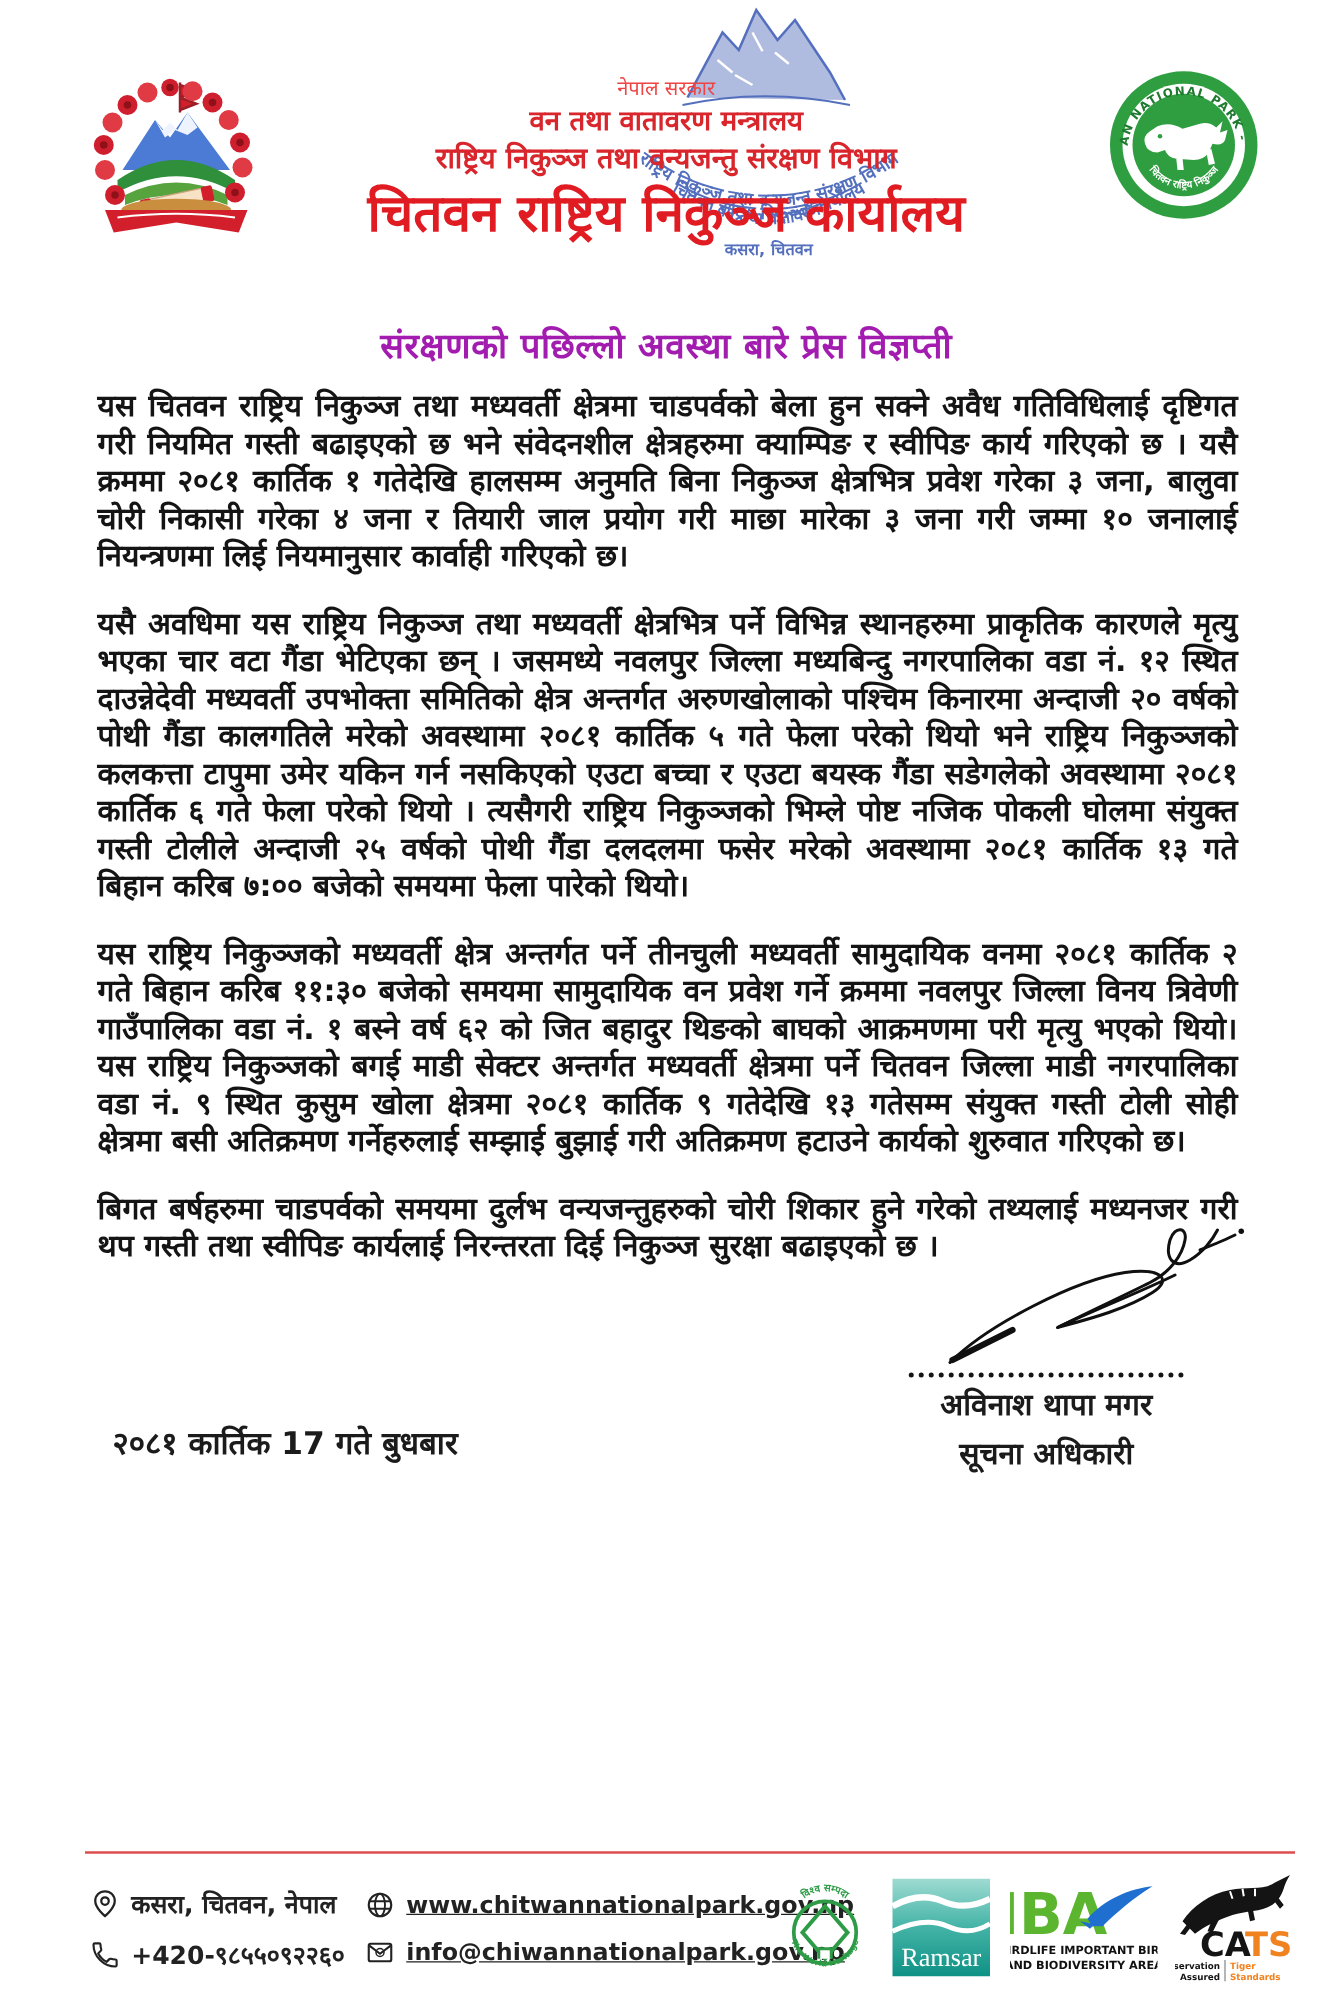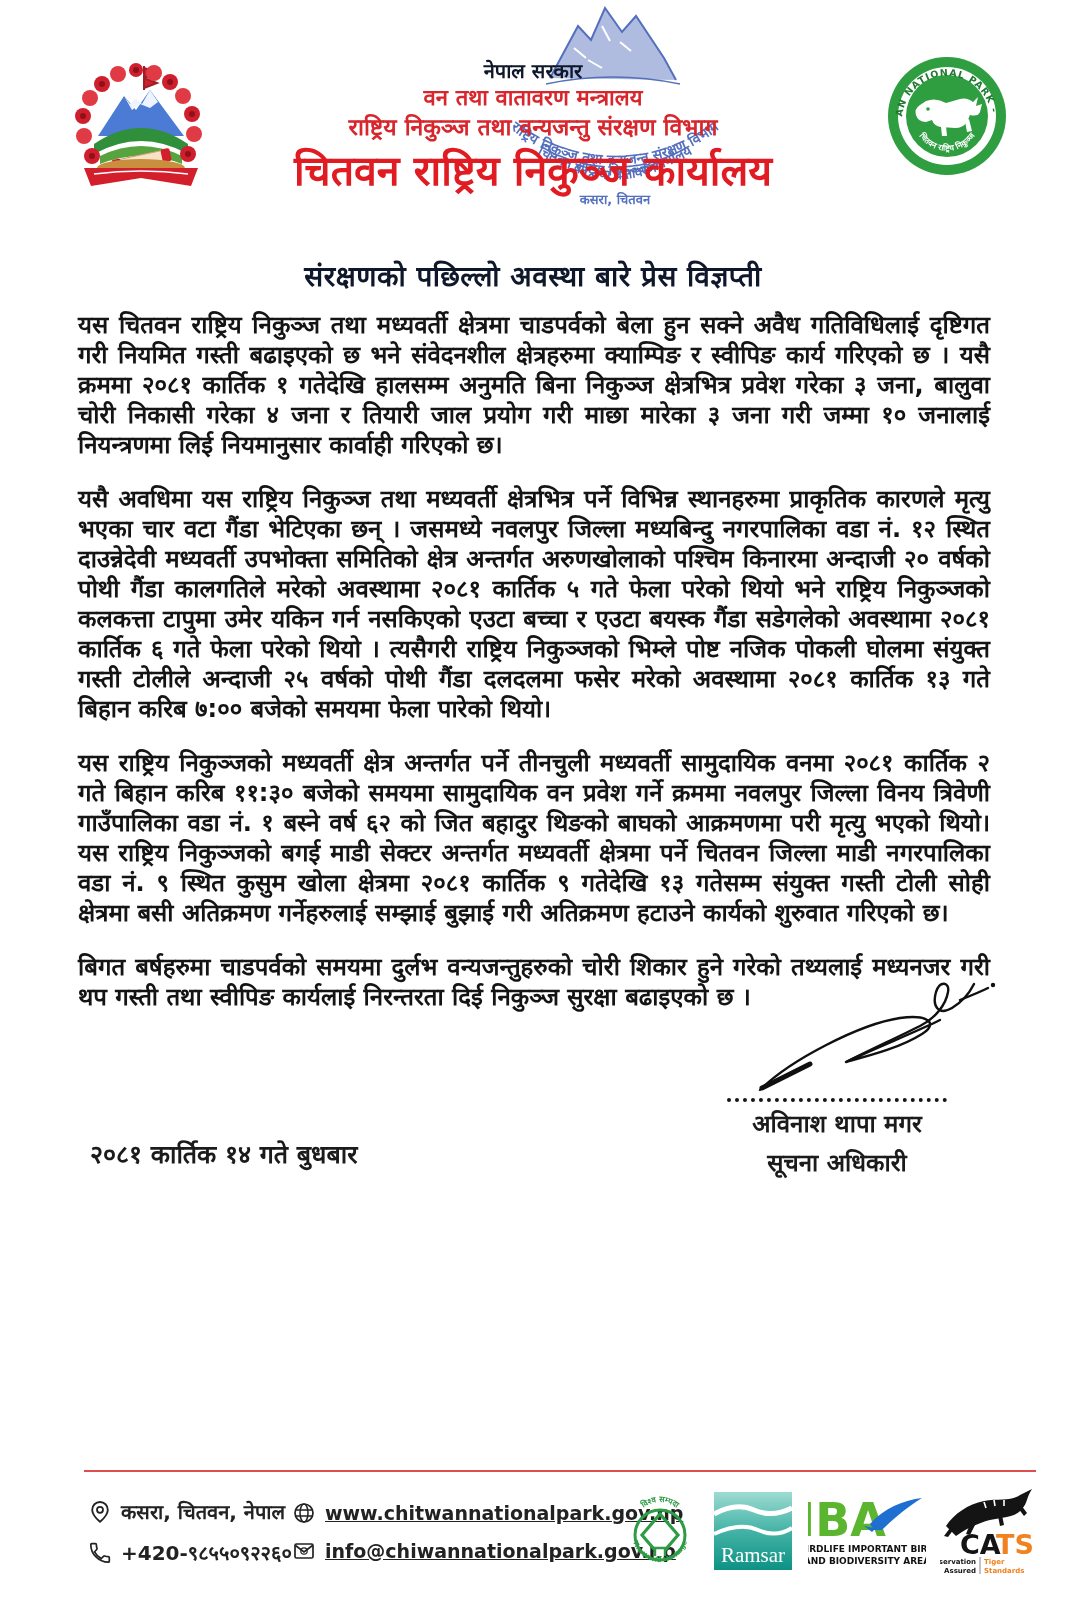--- a/index.html
+++ b/index.html
@@ -9,48 +9,48 @@
     font-family:"DejaVu Sans", sans-serif; color:#1b1b1b;
   }
   .page { position:relative; width:1066px; height:1600px; background:#fff; }
 
   
   .header { position:relative; height:250px; }
   .stamp { position:absolute; left:450px; top:0; width:330px; height:215px; opacity:.88; }
   .emblem { position:absolute; left:70px; top:60px; width:142px; height:138px; }
   .cnp-logo { position:absolute; right:58px; top:55px; width:122px; height:122px; }
   .hdr-center { position:absolute; left:0; right:0; top:58px; text-align:center; }
-  .gov-line1 { font-size:20px; color:#0f172a; font-weight:700; line-height:26px; }
+  .gov-line1 { font-size:16px; color:#ef4444; font-weight:400; line-height:26px; }
   .gov-line2 { font-size:22px; color:#d8262c; font-weight:600; line-height:28px; }
   .gov-line3 { font-size:23px; color:#d8262c; font-weight:600; line-height:30px; }
   .office-title { font-size:41px; color:#e01b22; font-weight:bold; line-height:50px; margin-top:4px; }
 
   .subtitle {
-    text-align:center; font-size:28px; font-weight:bold; color:#0f172a;
+    text-align:center; font-size:28px; font-weight:bold; color:#a21caf;
     margin-top:6px; letter-spacing:.5px;
   }
 
   
   .body-text { margin:16px 76px 0 78px; }
   .body-text p {
     font-size:24px; font-weight:600; line-height:30px;
     text-align:justify; color:#141414; margin-bottom:24px;
   }
 
   
   .sig-row { position:relative; height:160px; margin:0 76px 0 90px; }
   .date-line { position:absolute; left:0; top:100px; font-size:25px; font-weight:600; }
   .sig-block { position:absolute; right:18px; top:0; width:270px; text-align:center; }
   .signature-svg { position:absolute; right:-28px; top:-64px; width:250px; height:130px; }
   .dotline { width:220px; margin:62px auto 4px; border-bottom:4px dotted #151515; }
   .sig-name { font-size:24px; font-weight:600; }
   .sig-title { font-size:24px; font-weight:bold; margin-top:6px; }
 
   
-  .footer { position:absolute; left:0; right:0; bottom:24px;margin-left:16px; }
+  .footer { position:absolute; left:0; right:0; bottom:13px; }
   .footer-line { border-top:2.5px solid #dd4e4e; margin:0 30px 16px 68px; }
   .footer-content { display:flex; align-items:center; padding:0 26px 0 72px; }
   .contact-col { display:flex; flex-direction:column; gap:14px; }
   .contact-col.first { width:222px; }
   .contact-col.second { width:318px; }
   .contact-row { display:flex; align-items:center; gap:9px; }
   .contact-row .ctext { font-size:20px; font-weight:600; color:#222; }
   .contact-row .ctext.latin { font-size:19px; font-weight:600;text-decoration:underline; }
   .cicon { width:24px; height:24px; flex:0 0 auto; }
   .logo-row { display:flex; align-items:center; gap:14px; margin-left:12px; }
@@ -161,21 +161,21 @@
   <div class="subtitle">संरक्षणको पछिल्लो अवस्था बारे प्रेस विज्ञप्ती</div>
 
   <div class="body-text">
     <p>यस चितवन राष्ट्रिय निकुञ्ज तथा मध्यवर्ती क्षेत्रमा चाडपर्वको बेला हुन सक्ने अवैध गतिविधिलाई दृष्टिगत गरी नियमित गस्ती बढाइएको छ भने संवेदनशील क्षेत्रहरुमा क्याम्पिङ र स्वीपिङ कार्य गरिएको छ । यसै क्रममा २०८१ कार्तिक १ गतेदेखि हालसम्म अनुमति बिना निकुञ्ज क्षेत्रभित्र प्रवेश गरेका ३ जना, बालुवा चोरी निकासी गरेका ४ जना र तियारी जाल प्रयोग गरी माछा मारेका ३ जना गरी जम्मा १० जनालाई नियन्त्रणमा लिई नियमानुसार कार्वाही गरिएको छ।</p>
     <p>यसै अवधिमा यस राष्ट्रिय निकुञ्ज तथा मध्यवर्ती क्षेत्रभित्र पर्ने विभिन्न स्थानहरुमा प्राकृतिक कारणले मृत्यु भएका चार वटा गैंडा भेटिएका छन् । जसमध्ये नवलपुर जिल्ला मध्यबिन्दु नगरपालिका वडा नं. १२ स्थित दाउन्नेदेवी मध्यवर्ती उपभोक्ता समितिको क्षेत्र अन्तर्गत अरुणखोलाको पश्चिम किनारमा अन्दाजी २० वर्षको पोथी गैंडा कालगतिले मरेको अवस्थामा २०८१ कार्तिक ५ गते फेला परेको थियो भने राष्ट्रिय निकुञ्जको कलकत्ता टापुमा उमेर यकिन गर्न नसकिएको एउटा बच्चा र एउटा बयस्क गैंडा सडेगलेको अवस्थामा २०८१ कार्तिक ६ गते फेला परेको थियो । त्यसैगरी राष्ट्रिय निकुञ्जको भिम्ले पोष्ट नजिक पोकली घोलमा संयुक्त गस्ती टोलीले अन्दाजी २५ वर्षको पोथी गैंडा दलदलमा फसेर मरेको अवस्थामा २०८१ कार्तिक १३ गते बिहान करिब ७:०० बजेको समयमा फेला पारेको थियो।</p>
     <p>यस राष्ट्रिय निकुञ्जको मध्यवर्ती क्षेत्र अन्तर्गत पर्ने तीनचुली मध्यवर्ती सामुदायिक वनमा २०८१ कार्तिक २ गते बिहान करिब ११:३० बजेको समयमा सामुदायिक वन प्रवेश गर्ने क्रममा नवलपुर जिल्ला विनय त्रिवेणी गाउँपालिका वडा नं. १ बस्ने वर्ष ६२ को जित बहादुर थिङको बाघको आक्रमणमा परी मृत्यु भएको थियो। यस राष्ट्रिय निकुञ्जको बगई माडी सेक्टर अन्तर्गत मध्यवर्ती क्षेत्रमा पर्ने चितवन जिल्ला माडी नगरपालिका वडा नं. ९ स्थित कुसुम खोला क्षेत्रमा २०८१ कार्तिक ९ गतेदेखि १३ गतेसम्म संयुक्त गस्ती टोली सोही क्षेत्रमा बसी अतिक्रमण गर्नेहरुलाई सम्झाई बुझाई गरी अतिक्रमण हटाउने कार्यको शुरुवात गरिएको छ।</p>
     <p>बिगत बर्षहरुमा चाडपर्वको समयमा दुर्लभ वन्यजन्तुहरुको चोरी शिकार हुने गरेको तथ्यलाई मध्यनजर गरी थप गस्ती तथा स्वीपिङ कार्यलाई निरन्तरता दिई निकुञ्ज सुरक्षा बढाइएको छ ।</p>
   </div>
 
   <div class="sig-row">
-    <div class="date-line">२०८१ कार्तिक १४ गते बुधबार</div>
+    <div class="date-line">२०८१ कार्तिक 17 गते बुधबार</div>
     <div class="sig-block">
       <svg class="signature-svg" viewBox="0 0 250 130">
         <g stroke="#101010" stroke-width="2.4" fill="none" stroke-linecap="round">
           <path d="M10,118 C40,88 110,52 150,46 C180,42 188,52 172,62 C150,76 118,84 96,90 C130,74 166,60 190,48"></path>
           <path d="M96,90 C120,78 150,64 170,54 C186,46 196,32 198,20 C200,10 190,8 186,20 C182,34 188,44 202,36 C212,30 220,20 224,12"></path>
           <path d="M12,116 L60,92" stroke-width="5"></path>
           <path d="M210,28 C220,24 230,20 238,16"></path>
         </g>
         <circle cx="243" cy="13" r="2.2" fill="#101010"></circle>
       </svg>

